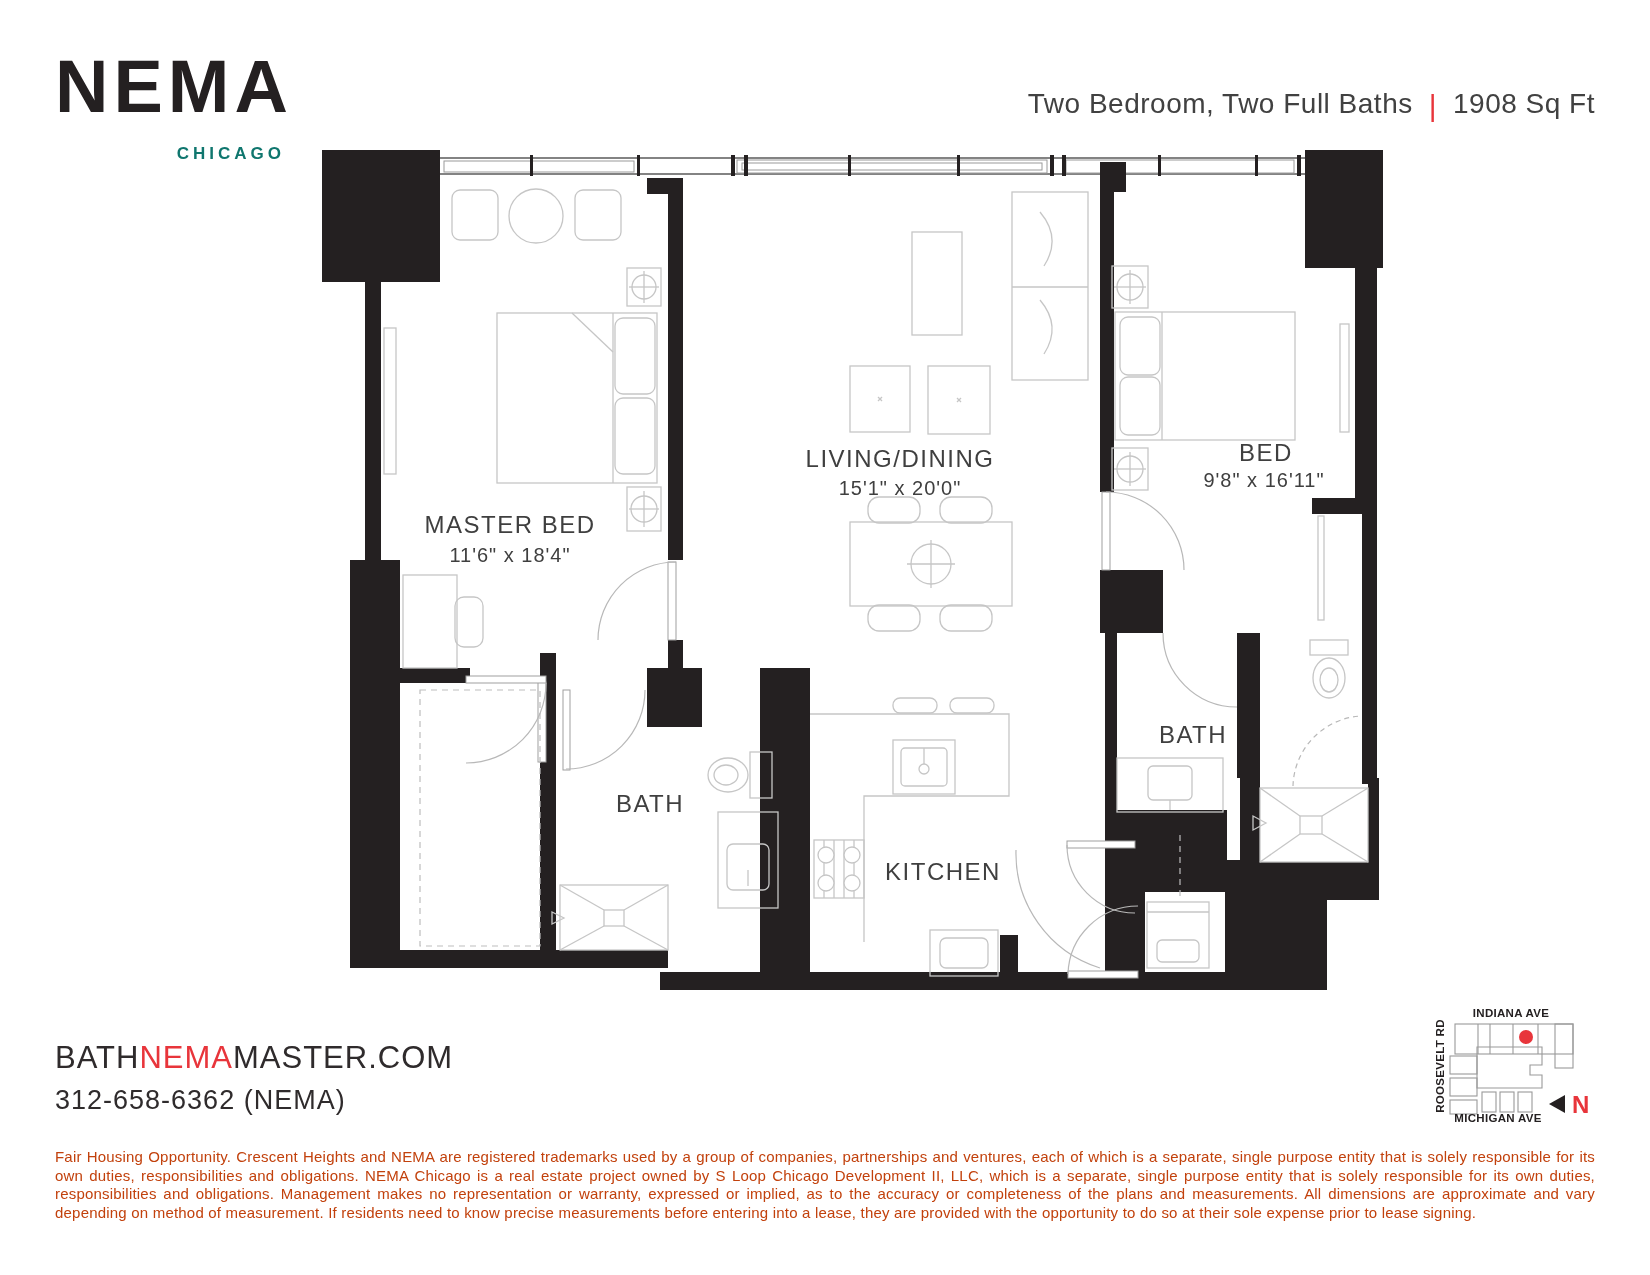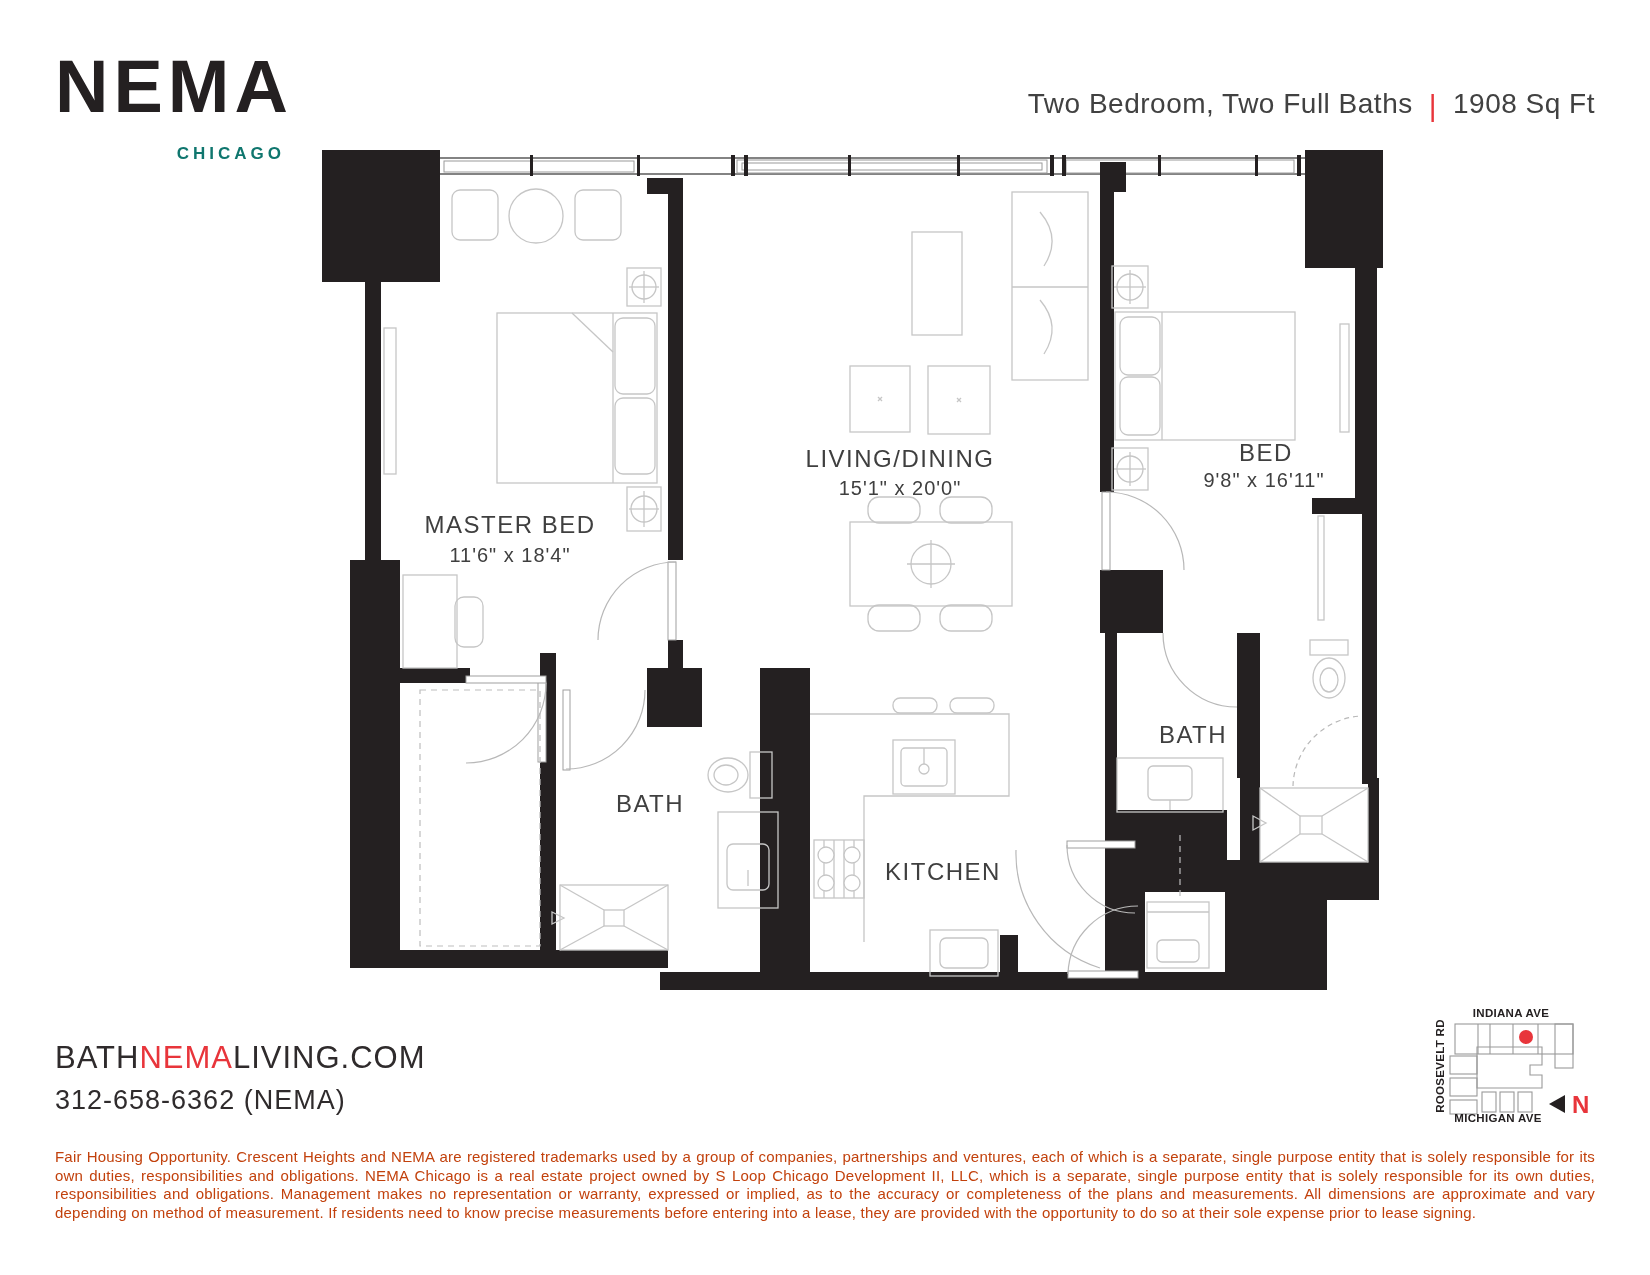--- a/index.html
+++ b/index.html
@@ -307,17 +307,17 @@
     <rect class="mapblk" x="1500" y="1092" width="14" height="20"></rect>
     <rect class="mapblk" x="1518" y="1092" width="14" height="20"></rect>
     <text class="mapt" transform="translate(1444,1066) rotate(-90)">ROOSEVELT RD</text>
     <text class="mapt" x="1498" y="1122">MICHIGAN AVE</text>
     <polygon points="1549,1104 1565,1095 1565,1113" fill="#242021"></polygon>
     <text x="1572" y="1113" font-family="Liberation Sans,sans-serif" font-size="24" font-weight="bold" fill="#e8353b">N</text>
   </g>
 </svg>
 
 <div class="abs" id="site">
-  <span>BATH</span><span class="red">NEMA</span><span>LIVING.COM</span>
+  <span>BATH</span><span class="red">NEMA</span><span>MASTER.COM</span>
 </div>
 <div class="abs" id="phone">312-658-6362 (NEMA)</div>
 
 <div class="abs" id="disc">Fair Housing Opportunity. Crescent Heights and NEMA are registered trademarks used by a group of companies, partnerships and ventures, each of which is a separate, single purpose entity that is solely responsible for its own duties, responsibilities and obligations. NEMA Chicago is a real estate project owned by S Loop Chicago Development II, LLC, which is a separate, single purpose entity that is solely responsible for its own duties, responsibilities and obligations. Management makes no representation or warranty, expressed or implied, as to the accuracy or completeness of the plans and measurements. All dimensions are approximate and vary depending on method of measurement. If residents need to know precise measurements before entering into a lease, they are provided with the opportunity to do so at their sole expense prior to lease signing.</div>
 
 </body></html>

